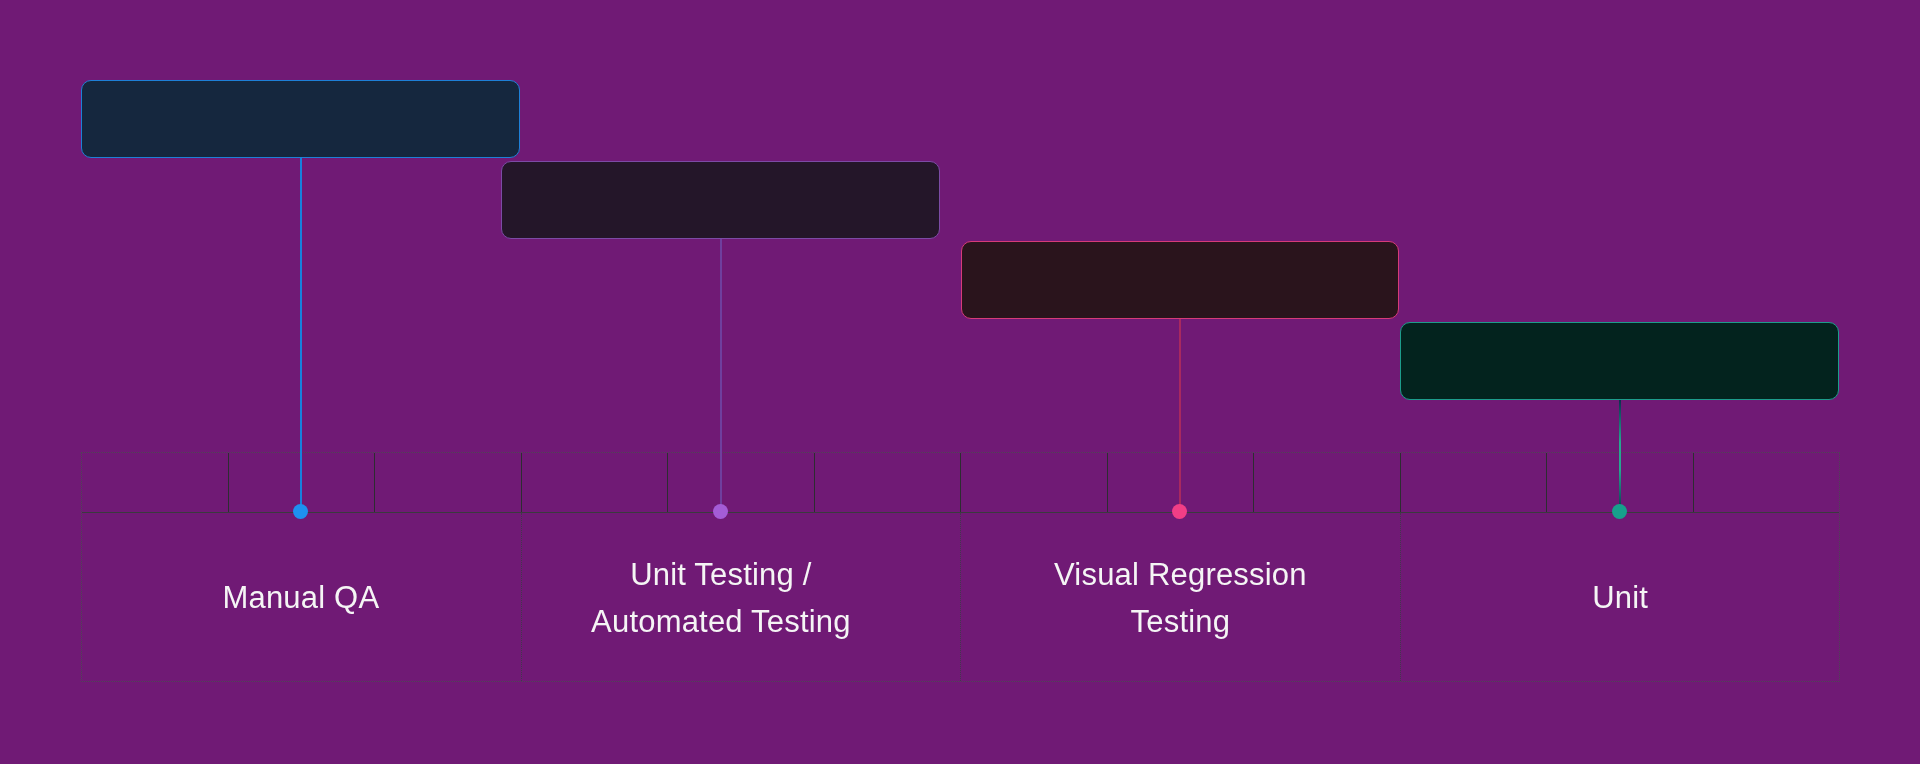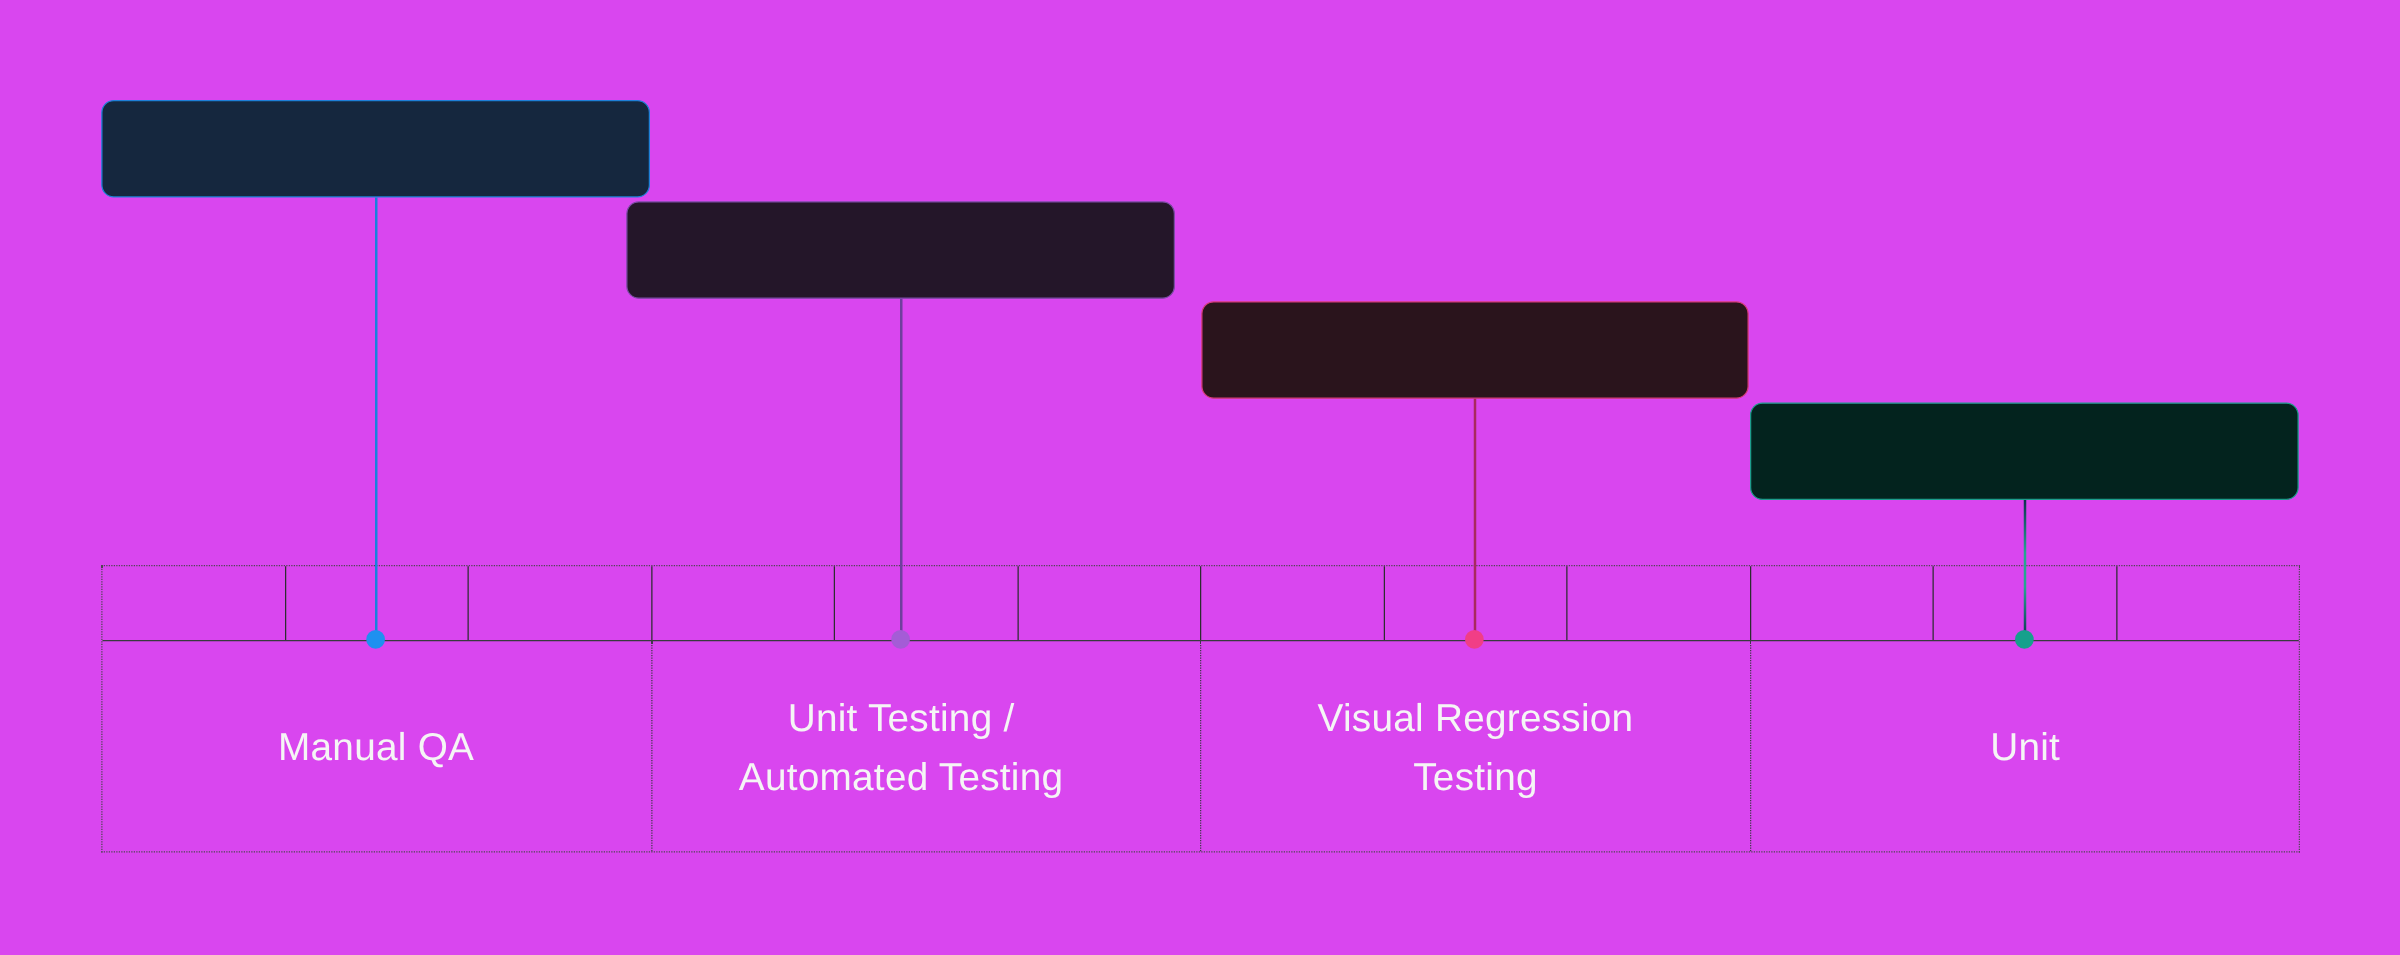--- a/index.html
+++ b/index.html
@@ -1,20 +1,20 @@
 <!DOCTYPE html>
 <html><head>
 <meta charset="utf-8">
 <style>
   html, body { margin: 0; padding: 0; background: #000; }
   .page {
     position: relative;
     width: 1920px;
     height: 764px;
-    background: #d946ef;
+    background: #701a75;
     overflow: hidden;
     font-family: "Liberation Sans", "DejaVu Sans", sans-serif;
   }
 
   
   .grid {
     position: absolute;
     left: 81px; top: 452px;
     width: 1759px; height: 230px;
     border: 1px dotted #4d4653;

